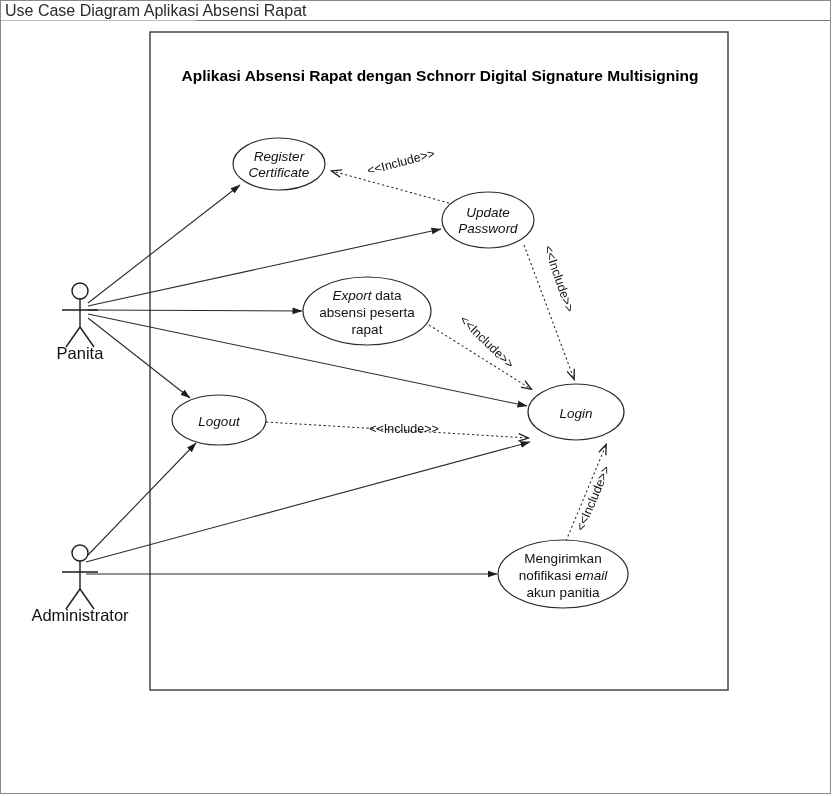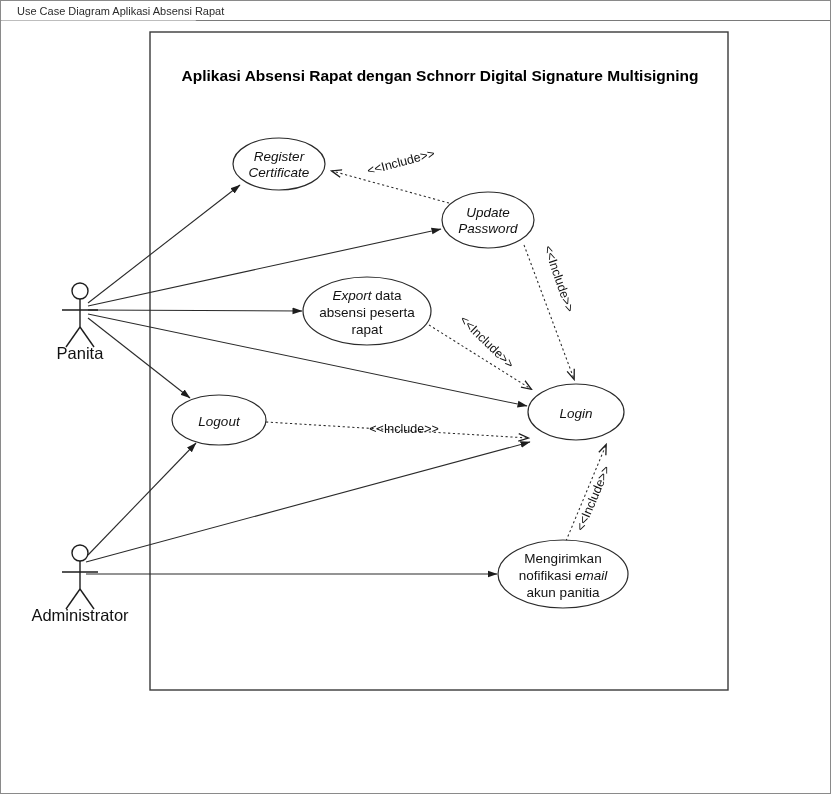--- a/index.html
+++ b/index.html
@@ -36,22 +36,22 @@
   }
   .tab {
     position: absolute;
     left: 1px;
     top: 1px;
     height: 19px;
     box-sizing: border-box;
     background: #ffffff;
     display: flex;
     align-items: center;
-    padding: 0 10px 0 16px;
-    font-size: 11px;
+    padding: 0 10px 0 4px;
+    font-size: 16px;
     color: #2b2b2b;
     white-space: nowrap;
     border-right: none;
   }
   .tab-shape {
     position: absolute;
     left: 0px;
     top: 0px;
     width: 205px;
     height: 21px;

